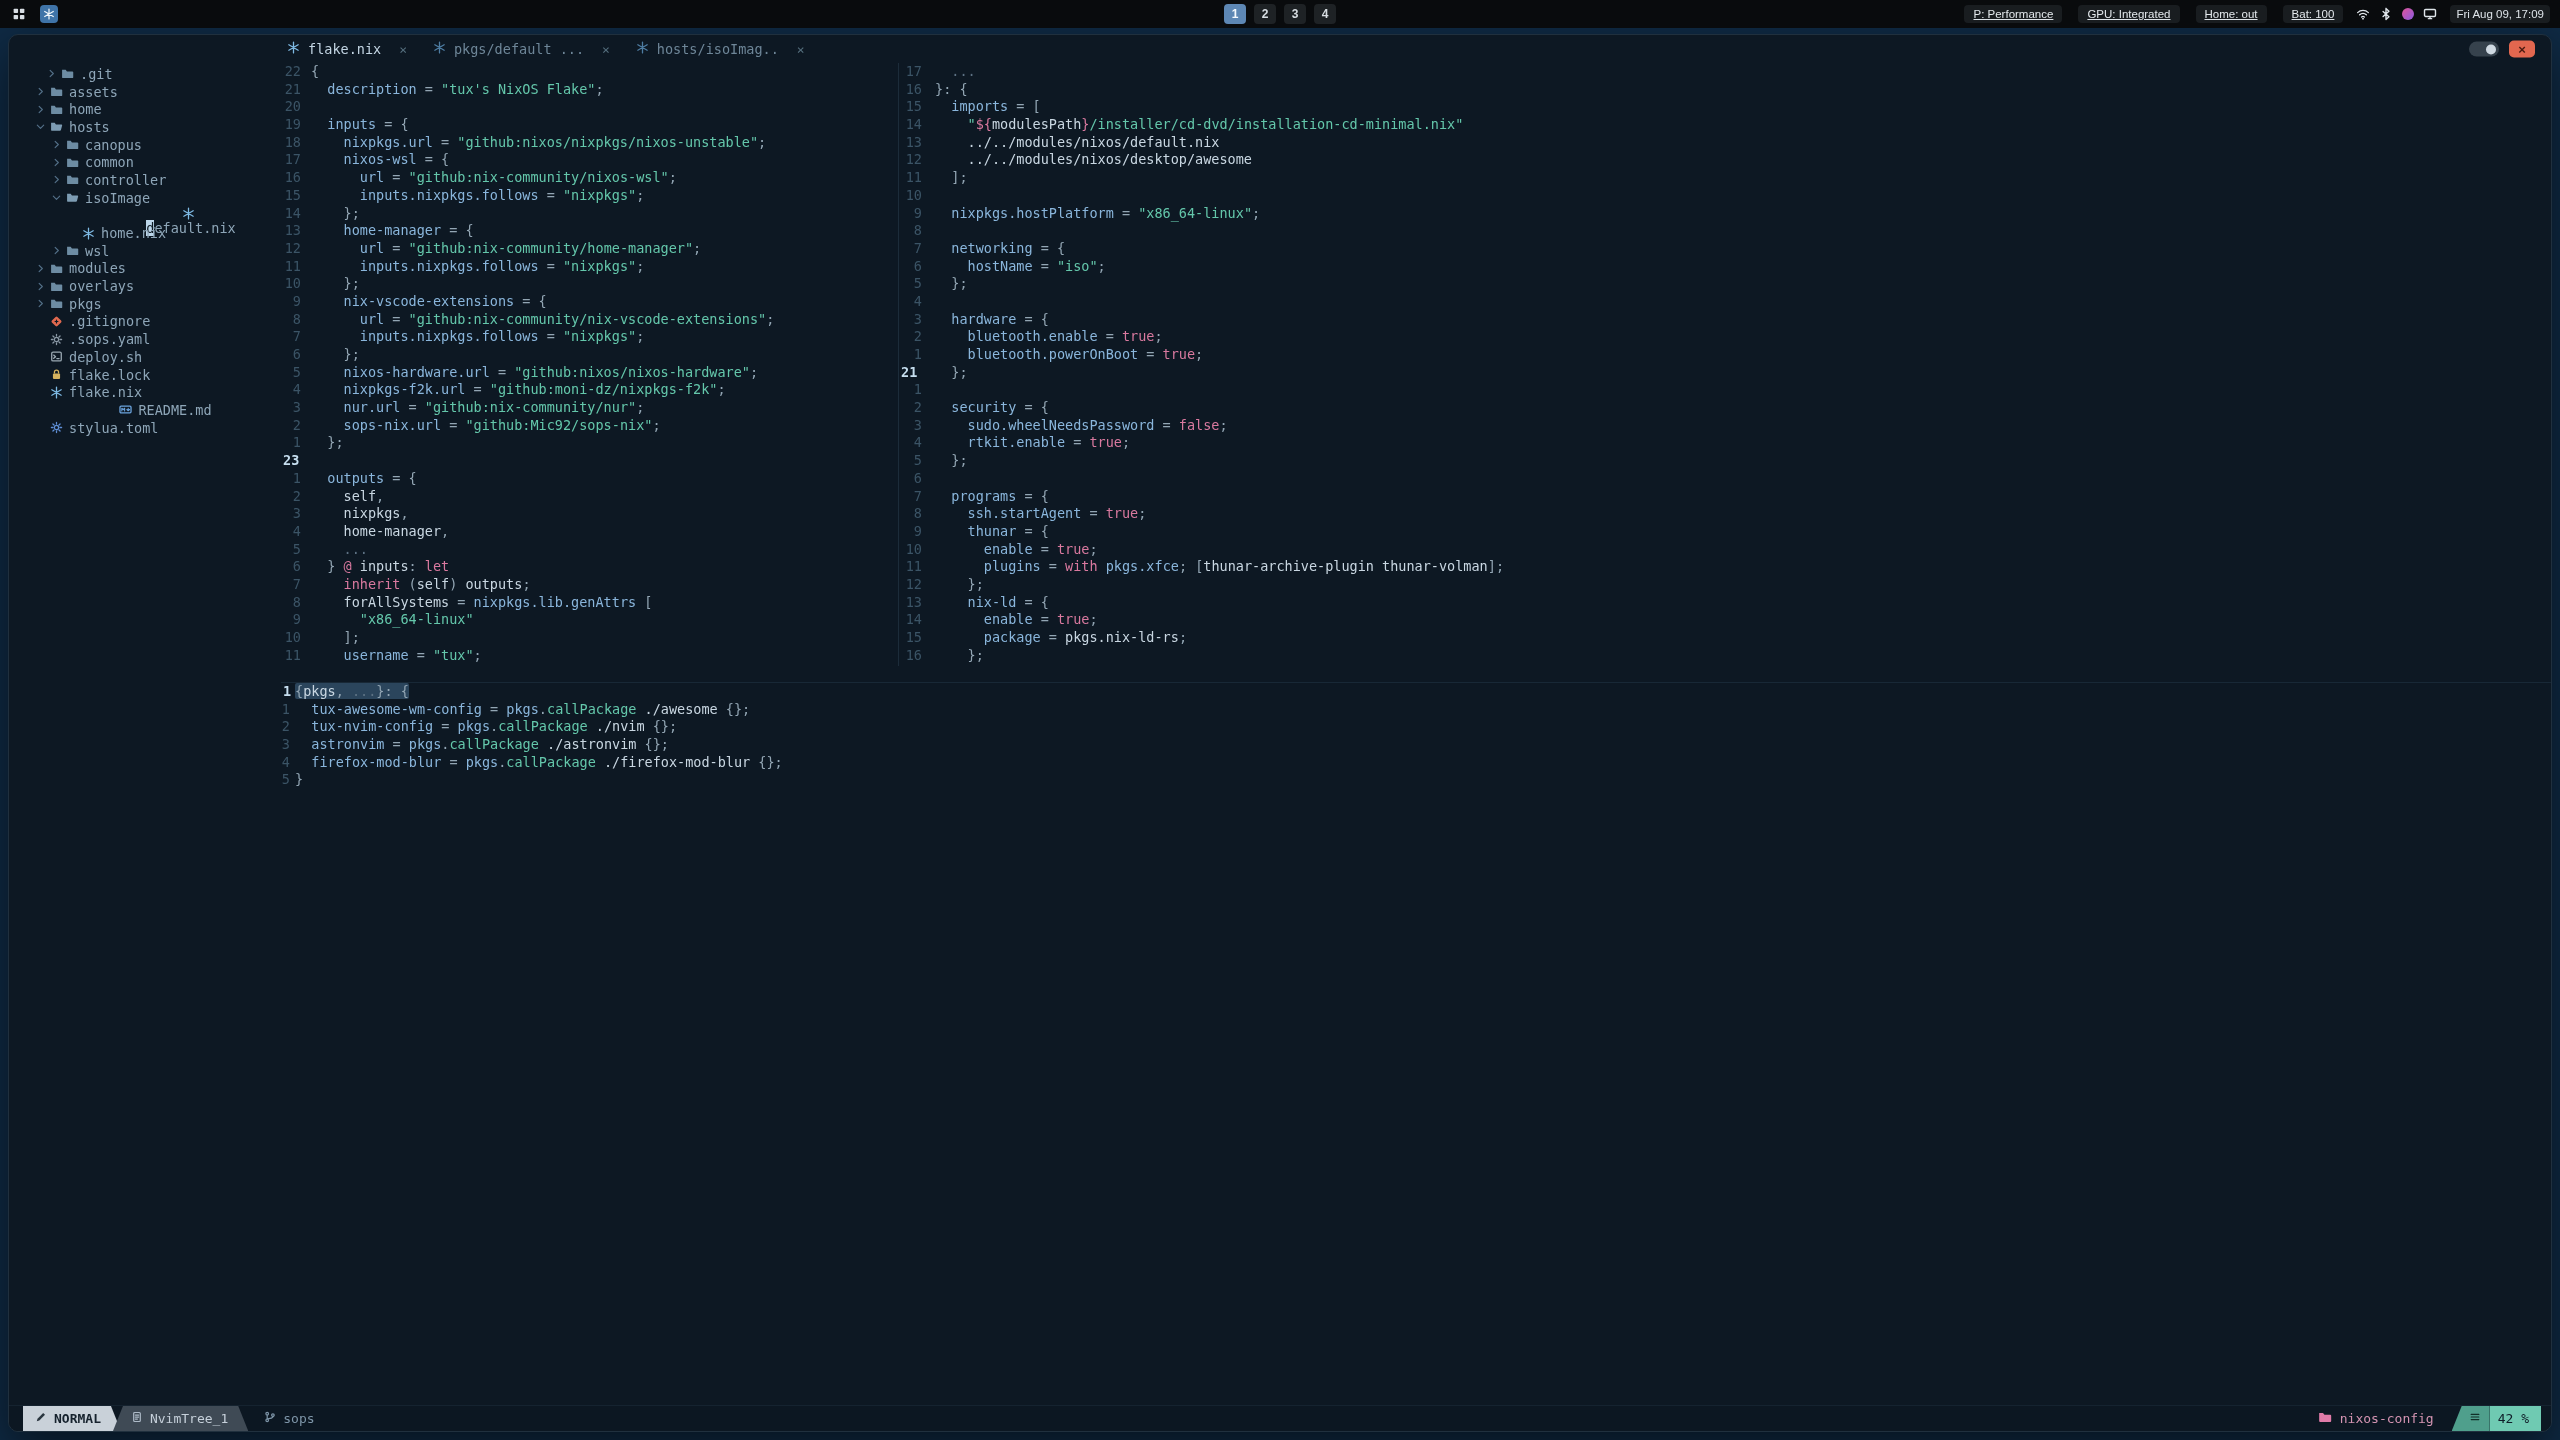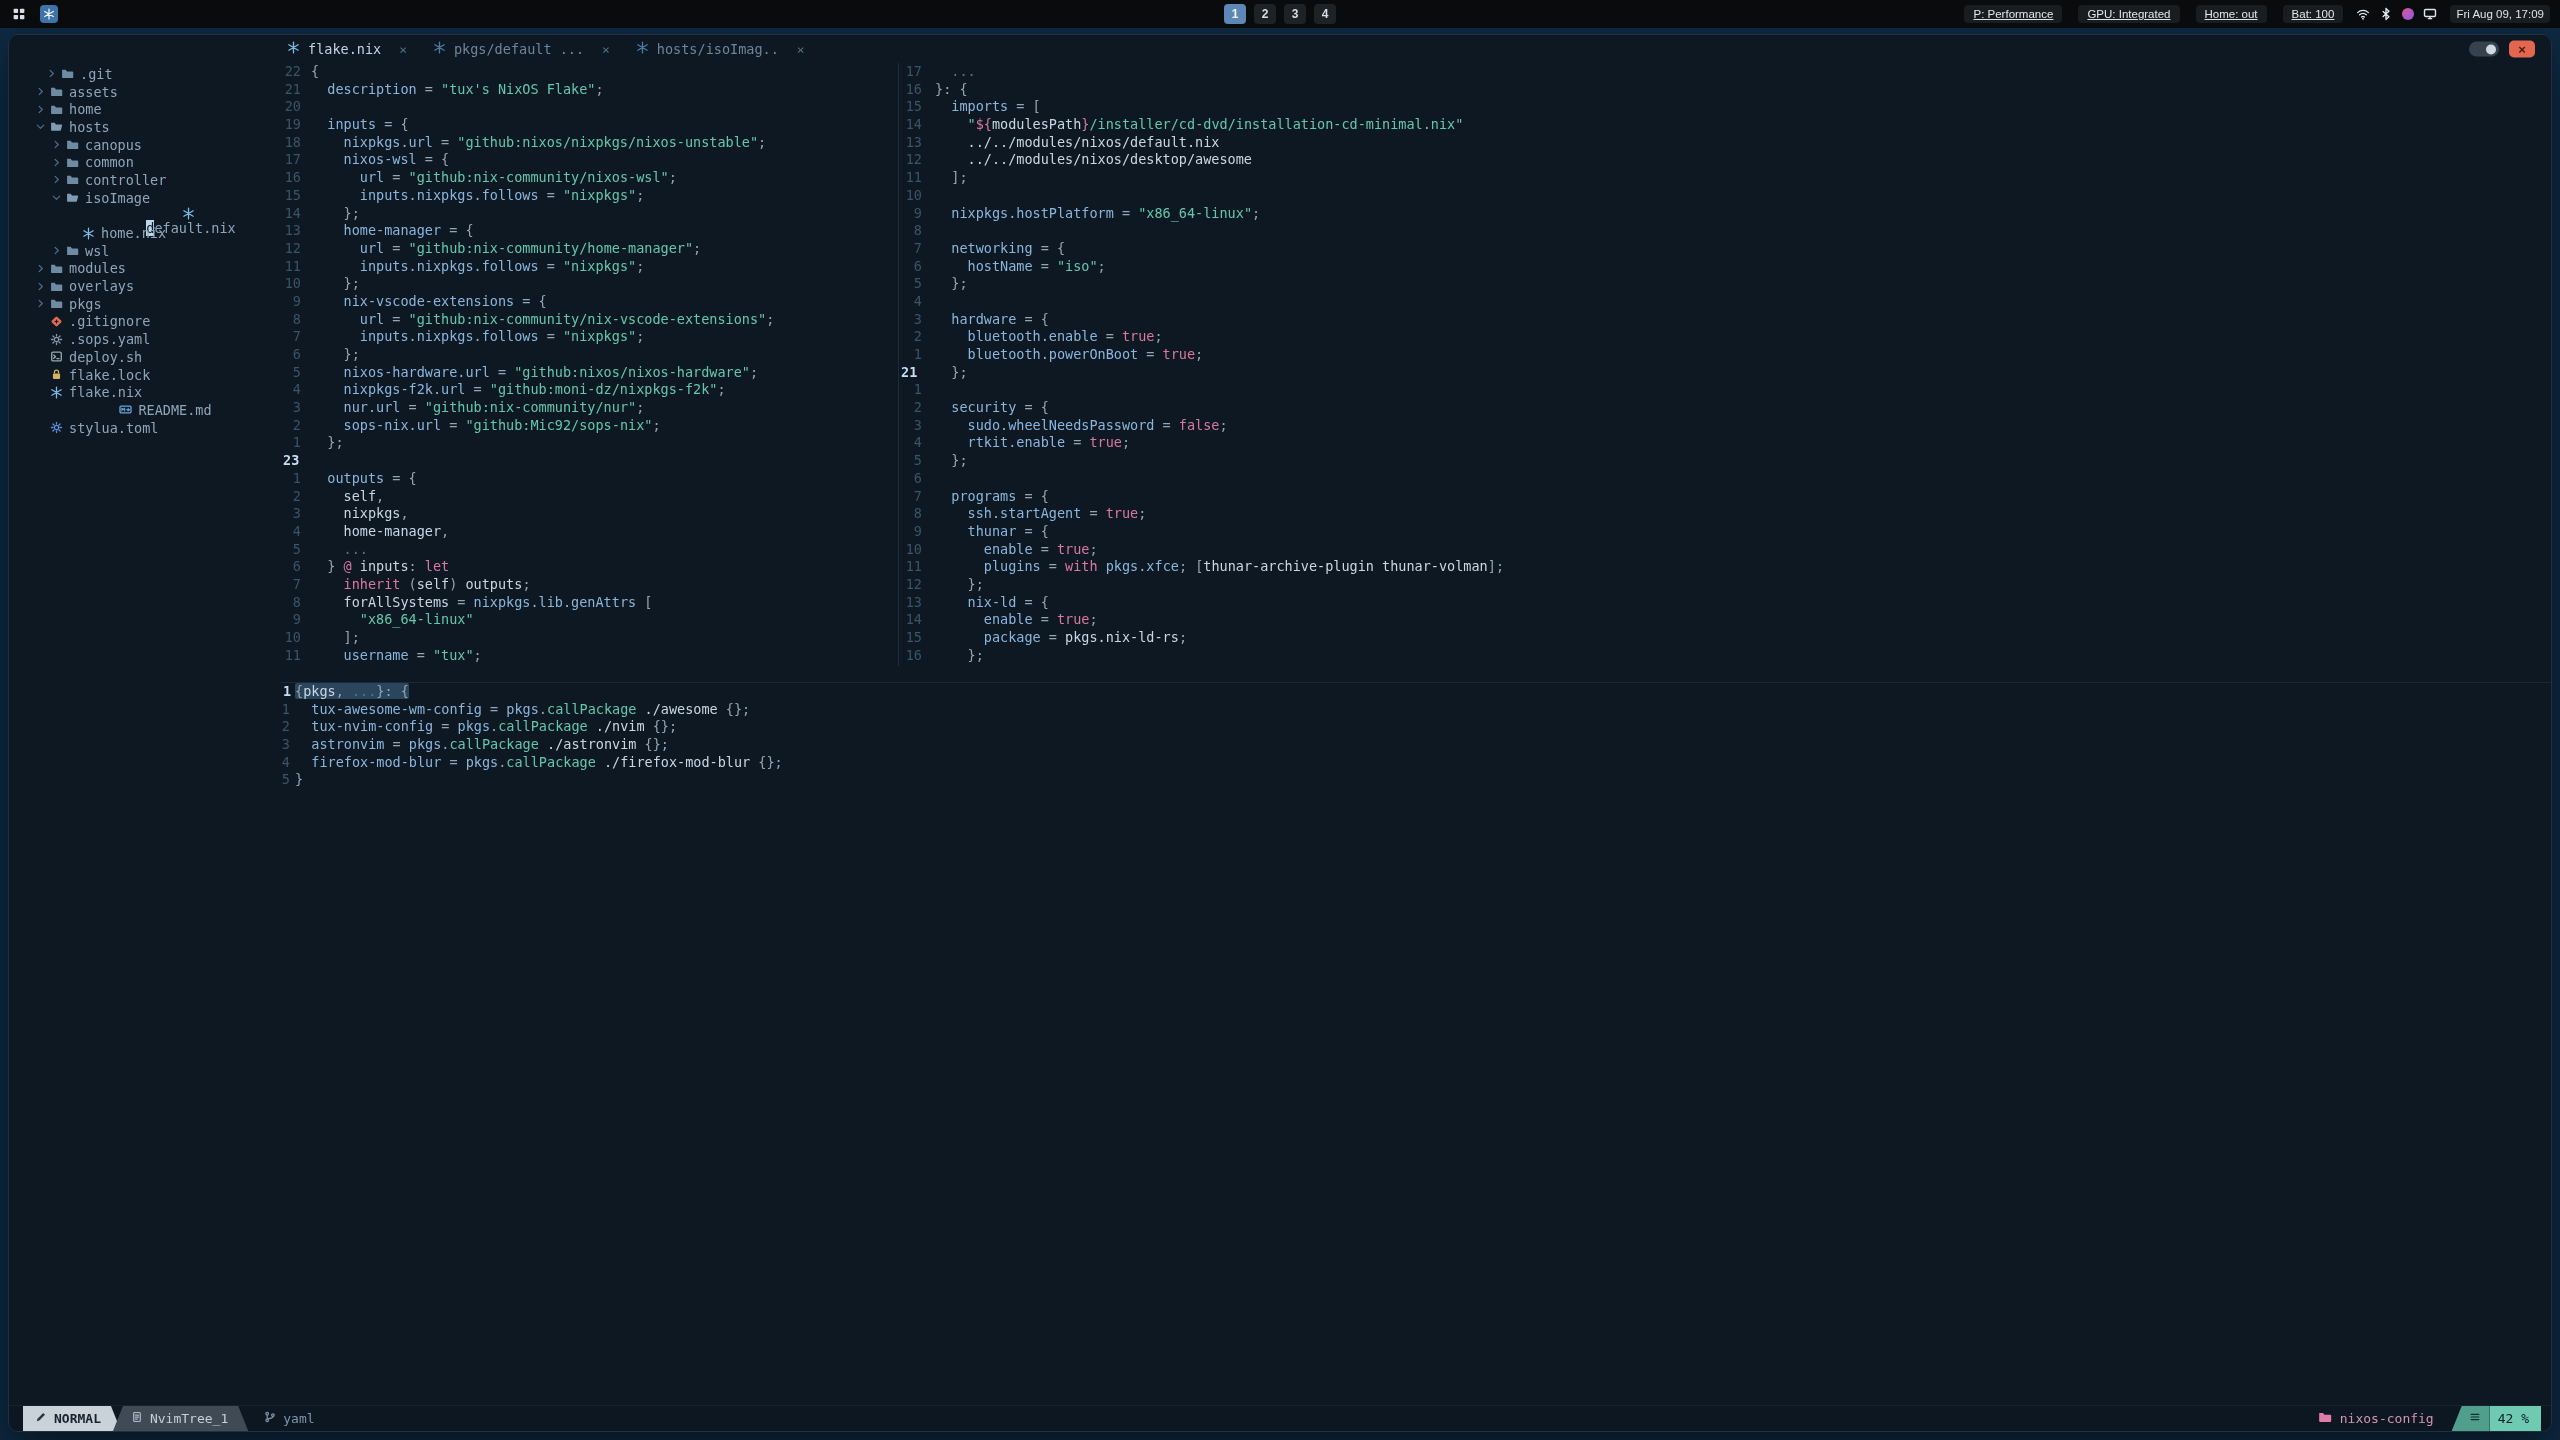--- a/index.html
+++ b/index.html
@@ -315,21 +315,21 @@
           </svg></span>
       <span>NvimTree_1</span>
     </div>
     <div class="sl-branch">
       <span id="ic-branch"><svg width="12" height="12" viewBox="0 0 12 12" fill="none" stroke="#7e95a8" stroke-width="1.2" stroke-linecap="round" stroke-linejoin="round">
             <circle cx="3.2" cy="2.7" r="1.3"></circle>
             <circle cx="3.2" cy="9.3" r="1.3"></circle>
             <circle cx="8.9" cy="4.1" r="1.3"></circle>
             <path d="M3.2 4v4M8.9 5.4c0 2.2-3.2 1.6-5 2.6"></path>
           </svg></span>
-      <span>yaml</span>
+      <span>sops</span>
     </div>
     <div class="sl-right">
       <div class="sl-project">
         <span id="ic-proj"><svg width="14" height="14" viewBox="0 0 12 12" fill="#e07ba8">
               <path d="M1 2.6h3.3l1.2 1.5h5c.5 0 .8.3.8.8v4.5c0 .5-.3.8-.8.8H1.8c-.5 0-.8-.3-.8-.8z"></path>
             </svg></span>
         <span>nixos-config</span>
       </div>
       <div class="seg-pcticon">
         <span id="ic-lines"><svg width="12" height="12" viewBox="0 0 12 12" fill="none" stroke="#123028" stroke-width="1.2" stroke-linecap="round" stroke-linejoin="round">

